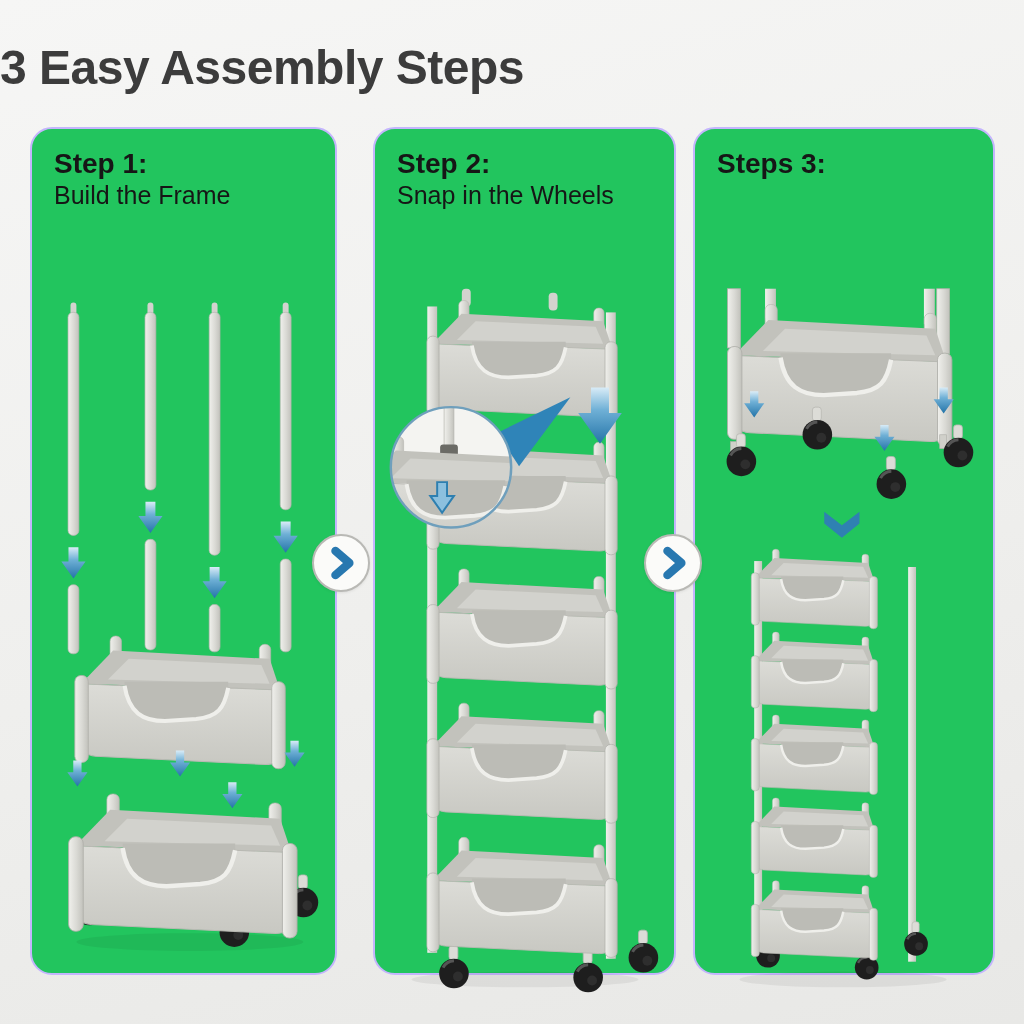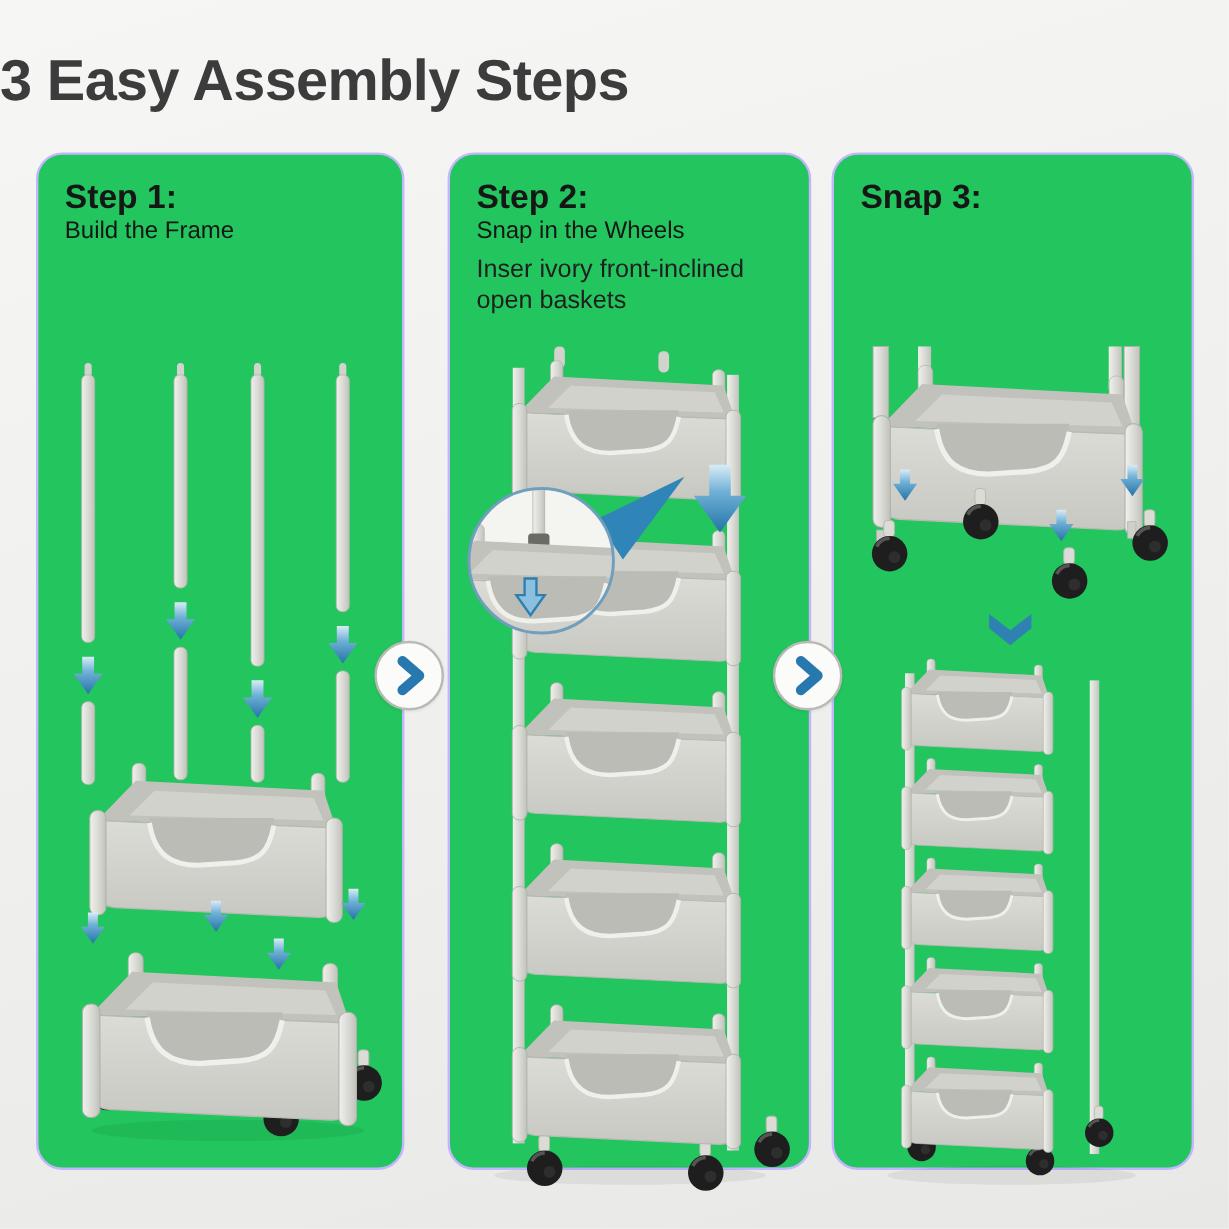--- a/index.html
+++ b/index.html
@@ -14,21 +14,21 @@
   }
   .card{
     position:absolute;top:127px;height:848px;background:#22c55e;
     border:2px solid #c4b5fd;border-radius:22px;box-sizing:border-box;
   }
   #card1{left:30px;width:307px;}
   #card2{left:363px;width:303px;margin-left:10px;}
   #card3{left:693px;width:302px;}
   .card-header{padding:18px 8px 0 22px;}
   .step-label{font-size:28px;font-weight:700;color:#161616;line-height:1.18;}
-  .step-heading{font-size:20px;font-weight:400;color:#161616;line-height:1.25;}
+  .step-heading{font-size:25px;font-weight:400;color:#161616;line-height:1.25;}
   .step-desc{margin-top:7px;font-size:21px;color:#1f1f1f;line-height:1.22;white-space:pre-line;}
   .illus{position:absolute;left:0;top:155px;width:100%;height:713px;}
   .next-btn{
     position:absolute;top:534px;width:58px;height:58px;border-radius:50%;
     background:#fbfbf9;border:2px solid #b9b9b5;box-sizing:border-box;
     display:flex;align-items:center;justify-content:center;z-index:5;
     box-shadow:0 1px 3px rgba(0,0,0,.08);
   }
   #next1{left:312px;}
   #next2{left:644px;}
@@ -123,22 +123,20 @@
     <use href="#wheel" transform="translate(255,592)"></use>
     <use href="#basket" transform="translate(28,512) scale(1.14)"></use>
     <use href="#arrowDown" transform="translate(203,500) scale(0.6)"></use>
   </svg>
 </div>
 
 <div class="card" id="card2">
   <div class="card-header">
     <div class="step-label">Step 2:</div>
     <div class="step-heading">Snap in the Wheels</div>
-    <div class="step-desc">Inser ivory front-inclined
-open baskets</div>
   </div>
   <svg class="illus" viewBox="0 0 303 713">
     <defs>
       <clipPath id="magClip">
           <circle cx="77" cy="181" r="61"></circle>
         </clipPath>
     </defs>
     <ellipse cx="152" cy="700" rx="115" ry="8" fill="rgba(0,0,0,0.06)"></ellipse>
     <rect x="53" y="18" width="10" height="655" fill="url(#poleGrad)"></rect>
     <rect x="234" y="24" width="10" height="655" fill="url(#poleGrad)"></rect>
@@ -163,21 +161,21 @@
         <use href="#basket" transform="translate(-24,150)"></use>
         <path d="M-5,0 L5,0 L5,14 L12,14 L0,31 L-12,14 L-5,14 Z" transform="translate(68,196)" fill="#8cc0de" stroke="#2e7fb0" stroke-width="2"></path>
       </g>
       <circle cx="77" cy="181" r="61" fill="none" stroke="#6f9fbc" stroke-width="2.5"></circle>
     </g>
   </svg>
 </div>
 
 <div class="card" id="card3">
   <div class="card-header">
-    <div class="step-label">Snap 3:</div>
+    <div class="step-label">Steps 3:</div>
   </div>
   <svg class="illus" viewBox="0 0 302 713">
 
     <rect x="71" y="0" width="11" height="30" fill="url(#poleGrad)"></rect>
     <rect x="232" y="0" width="11" height="36" fill="url(#poleGrad)"></rect>
     <rect x="33" y="0" width="13" height="60" fill="url(#poleGrad)" stroke="#b0b0aa" stroke-width="0.8"></rect>
     <rect x="245" y="0" width="13" height="66" fill="url(#poleGrad)" stroke="#b0b0aa" stroke-width="0.8"></rect>
     <use href="#basket" transform="translate(24,16) scale(1.12)"></use>
     <rect x="36" y="155" width="7" height="14" fill="#d0d0ca" stroke="#b3b3ad" stroke-width="0.7"></rect>
     <rect x="248" y="148" width="7" height="14" fill="#d0d0ca" stroke="#b3b3ad" stroke-width="0.7"></rect>

